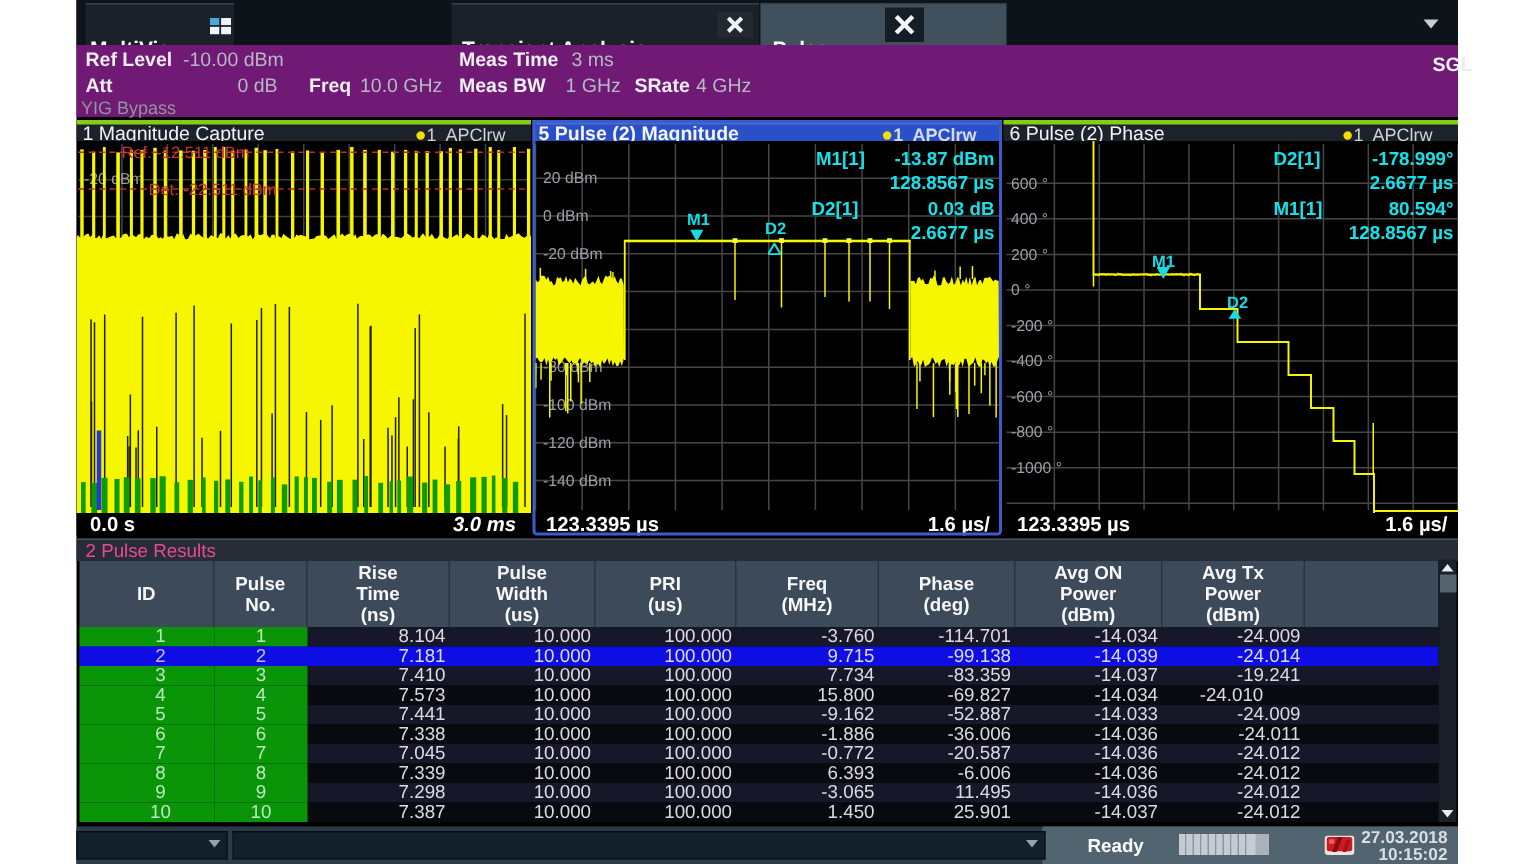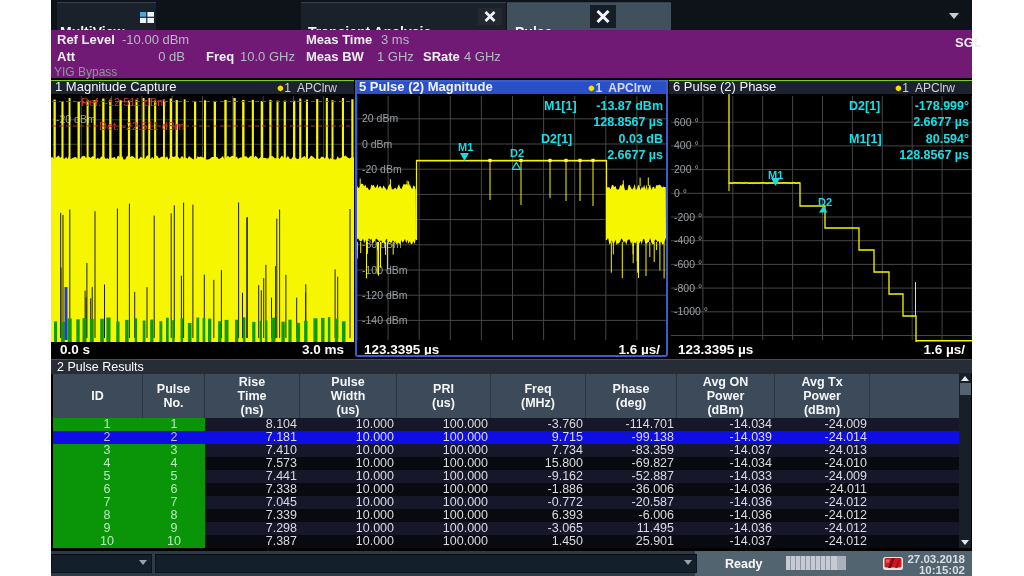--- a/index.html
+++ b/index.html
@@ -10,30 +10,30 @@
 #tabbar { position:absolute; left:0; top:0; width:921px; height:30px; background:#0d1319; }
 .tab { position:absolute; top:2px; height:28px; background:#1a212b; border-top:1px solid #37414d; color:#f2f4f6; font-size:14px; font-weight:bold; line-height:26px; }
 .tab .lbl { position:absolute; top:16px; }
 
 #settings { position:absolute; left:0; top:30px; width:921px; height:48px; background:#701a75; }
 .st { position:absolute; font-size:13px; white-space:nowrap; }
 .sl { color:#eceef0; font-weight:bold; }
 .sv { color:#b4bac2; }
 
 .panel { position:absolute; top:80px; height:277px; }
-.phead { position:absolute; left:0; top:0; right:0; height:14px; background:#1d232c; border-top:1px solid #84cc16; color:#f2f3f5; font-size:13px; line-height:14px; }
+.phead { position:absolute; left:0; top:0; right:0; height:14px; background:#1d232c; border-top:3px solid #84cc16; color:#f2f3f5; font-size:13px; line-height:14px; }
 .phead .t { position:absolute; left:4px; top:-1px; }
 .pmark { position:absolute; top:0px; right:17px; font-size:12px; color:#ced2d6; line-height:13px; }
 .pmark .dot { color:#f2e000; font-size:13px; }
 .paxis { position:absolute; left:0; bottom:0; right:0; height:15px; background:#000; color:#fff; font-size:13.5px; font-weight:bold; line-height:15px; }
 .mtable { position:absolute; font-size:12.5px; font-weight:bold; color:#16e0e8; line-height:16.3px; text-align:right; white-space:nowrap; }
 .mname { position:absolute; font-size:12.5px; font-weight:bold; color:#16e0e8; line-height:16.3px; text-align:left; white-space:nowrap; }
 .mlabel { position:absolute; font-size:11px; font-weight:bold; color:#18dce4; }
 
-#rtitle { position:absolute; left:0; top:359px; width:921px; height:15px; background:#262d37; border-top:1px solid #46505c; color:#ffffff; font-size:12.5px; line-height:14px; }
+#rtitle { position:absolute; left:0; top:359px; width:921px; height:15px; background:#262d37; border-top:1px solid #46505c; color:#ec4899; font-size:12.5px; line-height:14px; }
 #rhead { position:absolute; left:2px; top:374px; width:906px; height:44px; background:#3d4a59; display:flex; }
 #rhead .hc { color:#f6f7f8; font-size:12.5px; font-weight:bold; text-align:center; display:flex; flex-direction:column; justify-content:center; line-height:14px; border-right:1px solid #2a3440; height:44px; }
 #rows { position:absolute; left:2px; top:418px; width:906px; }
 .row { display:flex; height:13px; font-size:12.5px; color:#dadbe0; }
 .row.odd { background:#16182a; }
 .row.even { background:#090a10; }
 .row .c { text-align:right; padding-right:3px; line-height:13px; }
 .row .g { background:#0a9408; color:#b9e9bd; text-align:center; padding:0; line-height:13px; }
 .row .g1 { padding-left:18px; }
 .row.sel { background:#0d0de4; }
@@ -243,21 +243,21 @@
 <rect x="253.1" y="226.7" width="3.4" height="21.3" fill="#0c9c06"></rect>
 <rect x="262.4" y="224.2" width="4.1" height="23.8" fill="#0c9c06"></rect>
 <rect x="270.0" y="223.9" width="3.5" height="24.1" fill="#0c9c06"></rect>
 <rect x="276.9" y="223.0" width="2.4" height="25.0" fill="#0c9c06"></rect>
 <rect x="283.8" y="224.7" width="3.4" height="23.3" fill="#0c9c06"></rect>
 <rect x="290.9" y="227.2" width="3.6" height="20.8" fill="#0c9c06"></rect>
 <rect x="13.5" y="193" width="3" height="53" fill="#2838d8"></rect>
   </svg>
   <div class="paxis">
         <span class="abs" style="left:9px;">0.0 s</span>
-        <span class="abs" style="right:10px;">3.0 ms</span>
+        <span class="abs" style="right:10px;font-style:italic;">3.0 ms</span>
       </div>
 </div>
 
 <div class="panel" style="left:304px; width:313px;">
   <div class="phead" style="background:#2a50c8; border-top-color:#4a6cd8;font-weight:bold;">
         <span class="t">5 Pulse (2) Magnitude</span>
         <span class="pmark" style="color:#d6daf2;"><span class="dot">●</span>1&nbsp; APClrw</span>
       </div>
   <svg class="abs" style="left:0; top:14px;" width="313" height="248" viewBox="0 0 313 248">
 <rect x="0" y="0" width="313" height="248" fill="#000000"></rect>
@@ -535,33 +535,33 @@
       </div>
 <div class="row odd">
         <div class="c g g1" style="width:90px;">3</div>
         <div class="c g" style="width:62px;">3</div>
         <div class="c" style="width:95px;">7.410</div>
         <div class="c" style="width:97px;">10.000</div>
         <div class="c" style="width:94px;">100.000</div>
         <div class="c" style="width:95px;">7.734</div>
         <div class="c" style="width:91px;">-83.359</div>
         <div class="c" style="width:98px;">-14.037</div>
-        <div class="c" style="width:95px;">-24.013</div>
+        <div class="c" style="width:95px;">-19.241</div>
         <div class="c" style="width:89px;"></div>
       </div>
 <div class="row even">
         <div class="c g g1" style="width:90px;">4</div>
         <div class="c g" style="width:62px;">4</div>
         <div class="c" style="width:95px;">7.573</div>
         <div class="c" style="width:97px;">10.000</div>
         <div class="c" style="width:94px;">100.000</div>
         <div class="c" style="width:95px;">15.800</div>
         <div class="c" style="width:91px;">-69.827</div>
         <div class="c" style="width:98px;">-14.034</div>
-        <div class="c" style="width:95px;">-24.010</div>
+        <div class="c" style="width:95px;text-align:center;">-24.010</div>
         <div class="c" style="width:89px;"></div>
       </div>
 <div class="row odd">
         <div class="c g g1" style="width:90px;">5</div>
         <div class="c g" style="width:62px;">5</div>
         <div class="c" style="width:95px;">7.441</div>
         <div class="c" style="width:97px;">10.000</div>
         <div class="c" style="width:94px;">100.000</div>
         <div class="c" style="width:95px;">-9.162</div>
         <div class="c" style="width:91px;">-52.887</div>

